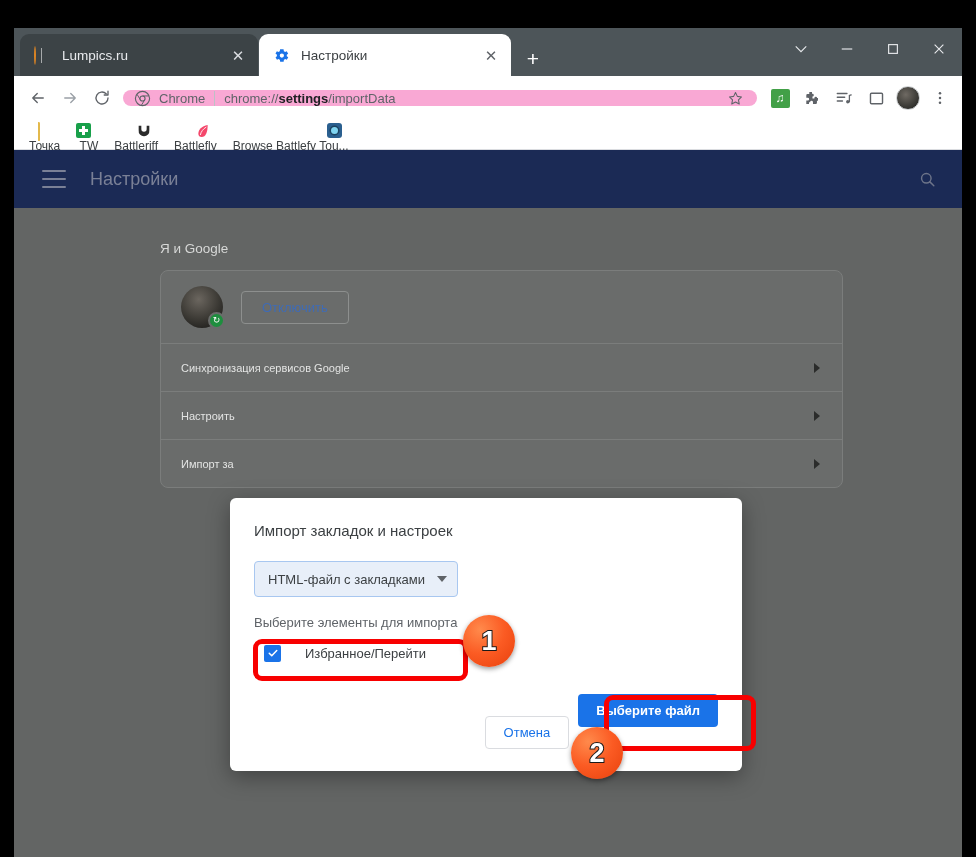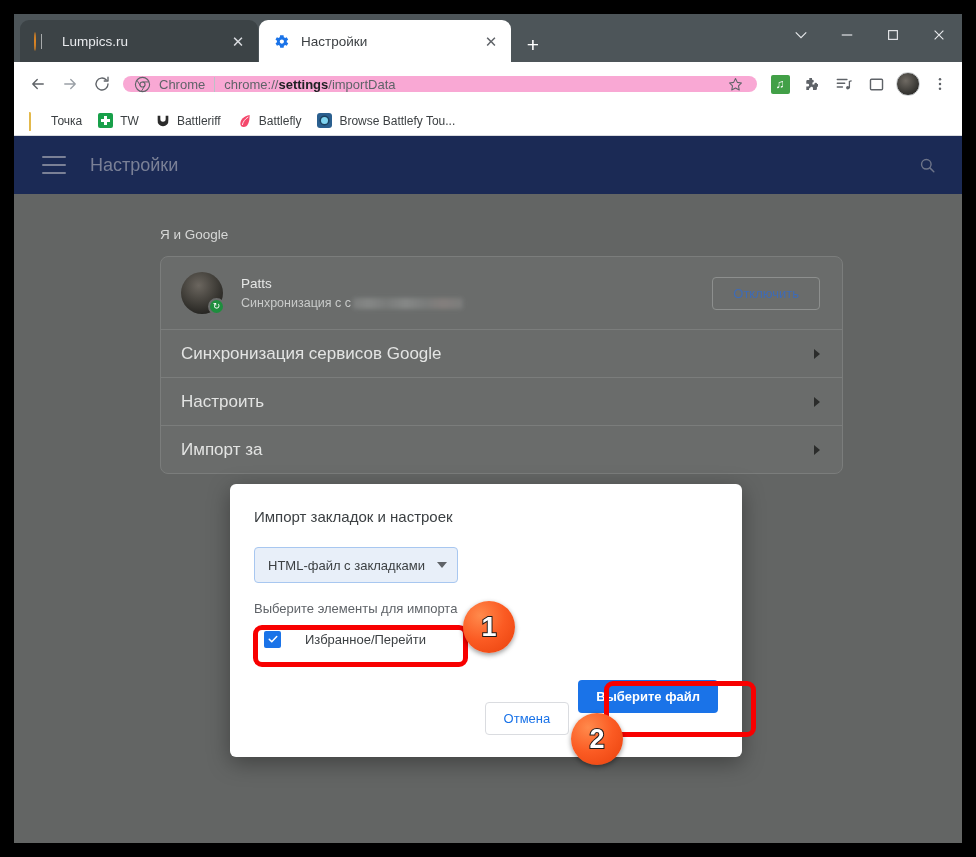--- a/index.html
+++ b/index.html
@@ -8,21 +8,21 @@
     background: #000000;
     font-family: "Liberation Sans", sans-serif;
     overflow: hidden;
   }
   .screen {
     position: absolute; left: 0; top: 0;
     width: 976px; height: 857px;
     background: #000000;
   }
   .window {
-    position: absolute; left: 14px; top: 14px;
+    position: absolute; left: 14px; top: 28px;
     width: 948px; height: 829px;
     background: #ffffff;
     overflow: hidden;
   }
 
   
   .titlebar {
     position: relative;
     height: 48px;
     background: #4d5559;
@@ -158,26 +158,27 @@
 
   
   .bookmarks {
     height: 30px;
     background: #ffffff;
     display: flex; align-items: center;
     padding: 0 8px;
     border-bottom: 1px solid #dadce0;
   }
   .bm {
-    display: flex; align-items: center;
+    display: flex; align-items: flex-end;
     height: 24px; padding: 0 7px;
     border-radius: 4px;
     margin-right: 2px;
     cursor: pointer;
     white-space: nowrap;
+    flex-direction: column;
   }
   .bm-ico {
     width: 16px; height: 16px;
     flex: 0 0 16px;
     margin-right: 6px;
     position: relative;
   }
   .bm-label { font-size: 12px; color: #3c4043; }
   .ico-folder {
     width: 14px; height: 12px;
@@ -304,21 +305,21 @@
     cursor: pointer;
     display: flex; align-items: center; justify-content: center;
   }
   .srow {
     height: 48px;
     display: flex; align-items: center;
     padding: 0 22px 0 20px;
     border-top: 1px solid #7b7d7c;
     cursor: pointer;
   }
-  .srow-label { font-size: 17px; color: #e3e4e3; flex: 1 1 auto; }
+  .srow-label { font-size: 11px; color: #e3e4e3; flex: 1 1 auto; }
   .chev-right {
     width: 0; height: 0;
     border-left: 6px solid #2b2c2b;
     border-top: 5px solid transparent;
     border-bottom: 5px solid transparent;
   }
   .ext-link {
     width: 16px; height: 16px;
     border: 1.6px solid #2b2c2b;
     border-radius: 2px;
@@ -598,27 +599,20 @@
       </div>
     </div>
 
     <div class="content">
       <div class="section-title">Я и Google</div>
 
       <div class="card">
         <div class="acct-row">
           <div class="avatar-lg">
             <span class="sync-dot">↻</span>
-          </div>
-          <div class="acct-text">
-            <div class="acct-name">Patts</div>
-            <div class="acct-sub">
-              <span>Синхронизация с с</span>
-              <span class="blur-mail"></span>
-            </div>
           </div>
           <button class="btn-outline">Отключить</button>
         </div>
 
         <div class="srow">
           <span class="srow-label">Синхронизация сервисов Google</span>
           <span class="chev-right"></span>
         </div>
         <div class="srow">
           <span class="srow-label">Настроить</span>

